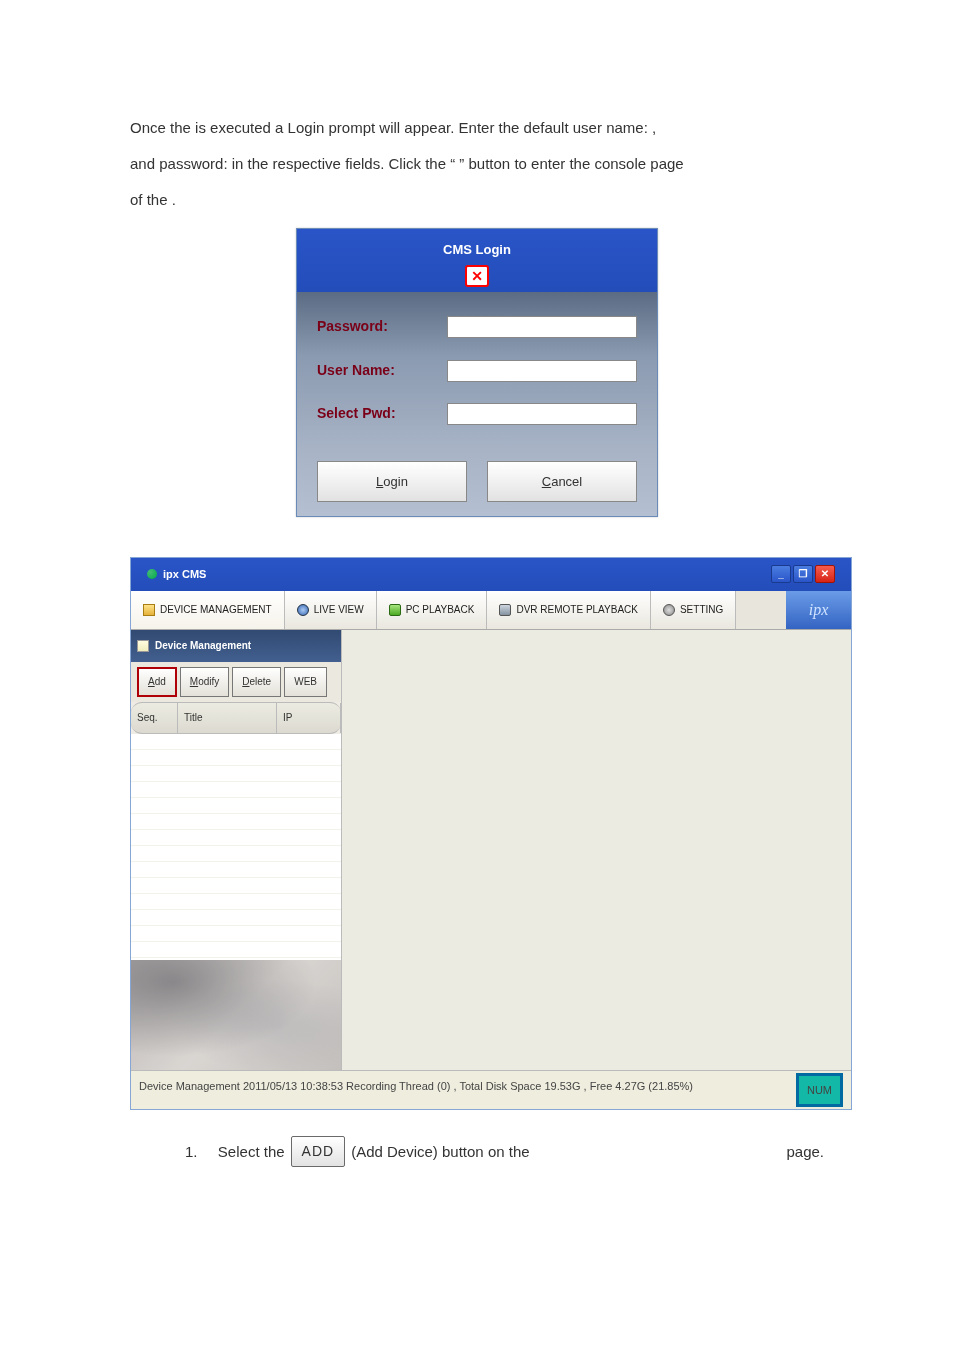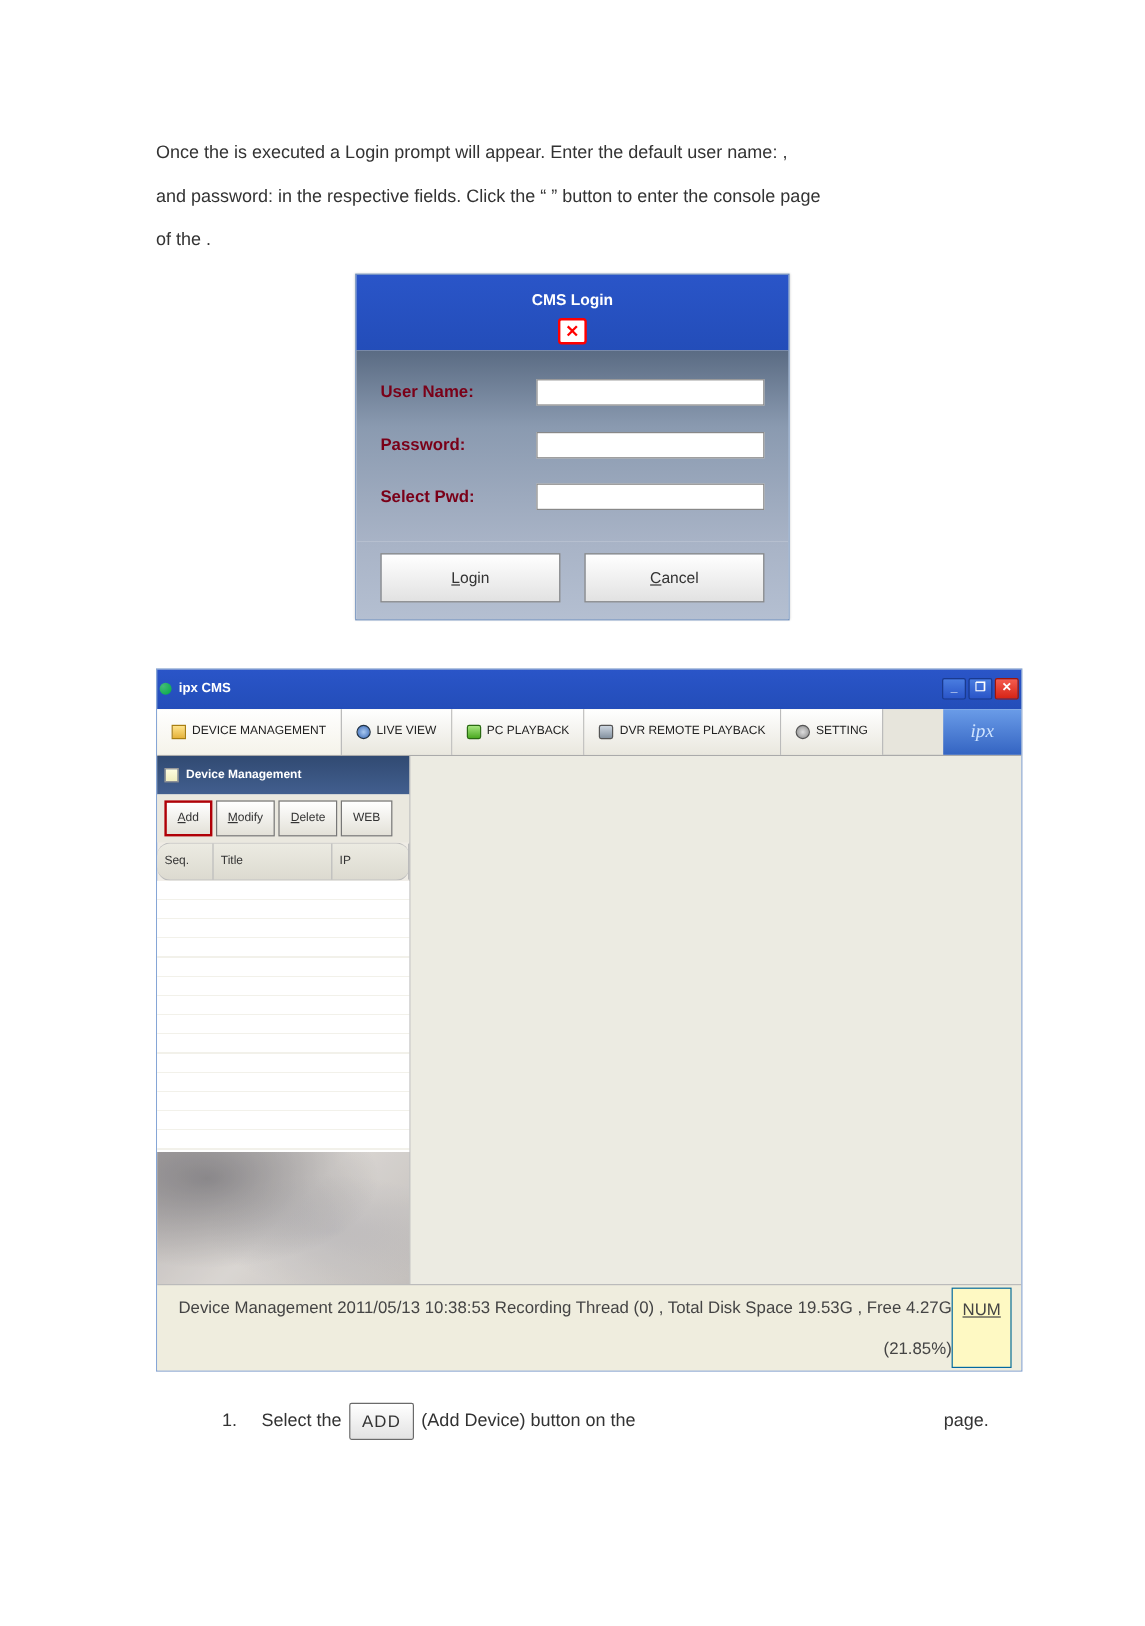--- a/index.html
+++ b/index.html
@@ -98,21 +98,21 @@
     border: 1px solid #86a6d6;
     background: #efece5;
     font-size: 10px;
     position: relative;
   }
   .cms-titlebar {
     background: linear-gradient(#2a55c8, #234db9);
     color: #fff;
     font-weight: bold;
     font-size: 11px;
-    padding: 3px 2px;
+    padding: 3px 16px;
     display: flex;
     align-items: center;
     justify-content: space-between;
   }
   .cms-title-left { display:flex; align-items:center; gap:6px; }
   .dot-icon {
     width: 10px; height: 10px; background: radial-gradient(circle at 30% 30%, #4b7, #0a4);
     border-radius: 50%;
   }
   .winctrls { display:flex; gap:2px; }
@@ -224,29 +224,27 @@
   }
 
   .cms-right { flex:1; background:#ecebe2; }
 
   .cms-status {
     background: #efedde;
     border-top: 1px solid #bbb;
     display:flex;
     justify-content: space-between;
     padding: 2px 8px;
-    font-size: 14px;
+    font-size: 11px;
     color: #444;
-    text-align: right;
   }
   .num-box {
-    border: 1px solid #0369a1;
+    border: 3px solid #0369a1;
     padding: 1px 8px;
-    background: #fef9c3;
-    text-decoration: underline;
+    background: #14b8a6;
   }
 
   .tiny-icon {
     width: 10px; height: 10px;
     display:inline-block;
   }
   .ic-folder { background: linear-gradient(#ffe38a,#e5b23a); border:1px solid #a87e12; }
   .ic-globe { border-radius:50%; background: radial-gradient(#a9c9f0,#3565b5); border:1px solid #234; }
   .ic-back { background: linear-gradient(#a5e57e,#4caa22); border:1px solid #2a6a12; border-radius:2px; }
   .ic-disk { background: linear-gradient(#cdd6e0,#8492a0); border:1px solid #555; border-radius:2px; }
@@ -289,25 +287,25 @@
   </div>
 
   <div class="login-wrap">
     <div class="login-dialog">
       <div class="login-title">
         <span>CMS Login</span>
         <div class="close-btn">✕</div>
       </div>
       <div class="login-body">
         <div class="login-row">
+          <div class="login-label">Password:</div>
+          <div class="login-input"></div>
+        </div>
+        <div class="login-row">
           <div class="login-label">User Name:</div>
-          <div class="login-input"></div>
-        </div>
-        <div class="login-row">
-          <div class="login-label">Password:</div>
           <div class="login-input"></div>
         </div>
         <div class="login-row">
           <div class="login-label">Select Pwd:</div>
           <div class="login-input"></div>
         </div>
       </div>
       <div class="login-btnrow">
         <div class="login-btn"><span class="u">L</span><span></span>ogin</div>
         <div class="login-btn"><span class="u">C</span>ancel</div>

